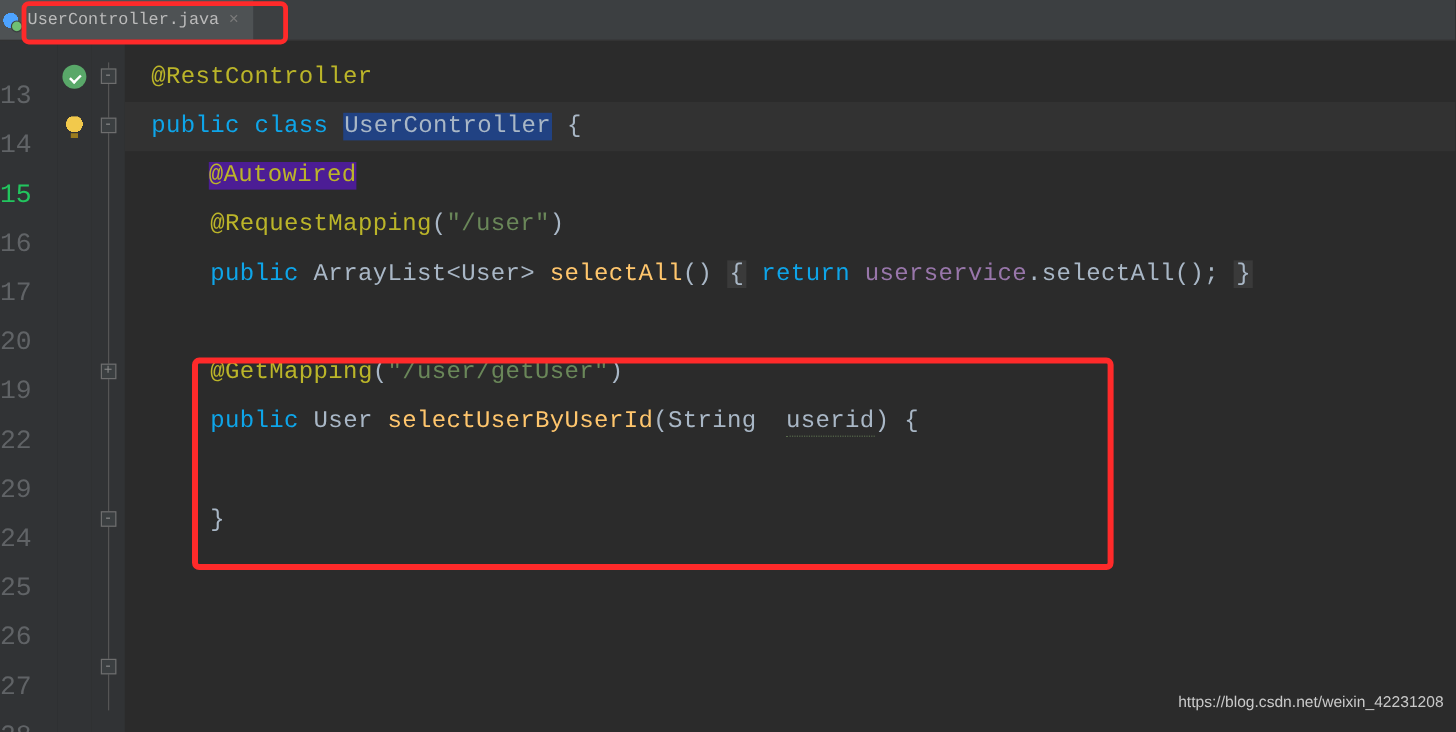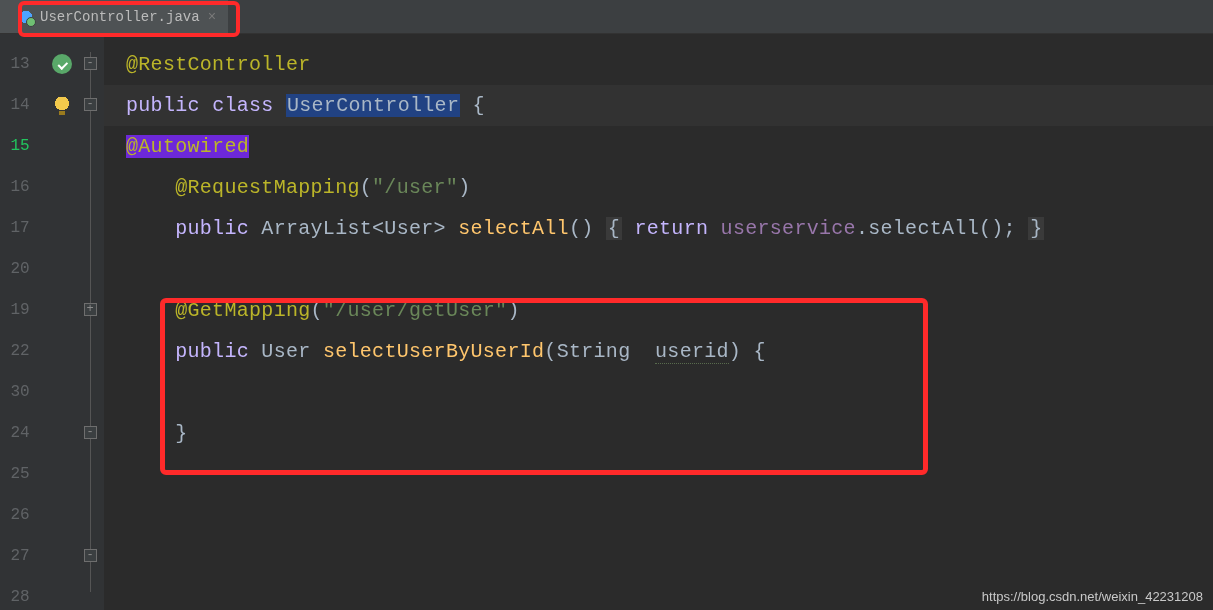--- a/index.html
+++ b/index.html
@@ -15,21 +15,21 @@
   .tab-bar {
     height: 34px;
     background: #3c3f41;
     display: flex;
     align-items: stretch;
     border-bottom: 1px solid #323232;
   }
   .tab {
     display: flex;
     align-items: center;
-    padding: 0 10px 0 18px;
+    padding: 0 10px 0 1px;
     gap: 6px;
     background: #4e5254;
     cursor: pointer;
     position: relative;
   }
   .tab-icon {
     width: 16px; height: 16px;
     display:inline-block;
     background: radial-gradient(circle at 50% 50%, #4da3ff 55%, transparent 56%);
     border-radius:50%;
@@ -43,24 +43,24 @@
     background:#6fbf73;
     bottom:-2px;right:-2px;
     border:1px solid #3c3f41;
   }
   .tab-label { color:#bbbbbb; font-size:14px; }
   .tab-close { color:#7a7a7a; font-size:14px; cursor:pointer; padding:0 2px;}
   .editor-area { display:flex; height: calc(100% - 34px); position:relative; }
   .gutter-line-numbers {
     width: 48px;
     background: #313335;
-    padding-top: 10px;
-    text-align: center;
+    padding-top: 26px;
+    text-align: left;
     color:#606366;
-    font-size:16px;
+    font-size:22px;
   }
   .gutter-fold {
     width: 28px;
     background: #313335;
     padding-top: 10px;
     position:relative;
   }
   .gutter-icons {
     width: 28px;
     background: #313335;
@@ -101,22 +101,22 @@
   }
   .code-line {
     height:41px;
     line-height:41px;
     white-space: pre;
     padding-left: 22px;
     position:relative;
   }
   .hl-line { background:#323232; }
   .tok-ann { color:#bbb529; }
-  .tok-ann-bg { background:#6d28d9; }
-  .tok-kw  { color:#c4b5fd; }
+  .tok-ann-bg { background:#4c1d95;margin-left:48px; }
+  .tok-kw  { color:#0ea5e9; }
   .tok-cls { color:#a9b7c6;margin-top:14px; }
   .tok-mtd { color:#ffc66d; }
   .tok-str { color:#6a8759; }
   .tok-id  { color:#a9b7c6; }
   .tok-var { color:#9876aa; }
   .tok-par { color:#a9b7c6; border-bottom:1px dotted #586b4d;}
   .tok-brace { color:#a9b7c6;}
   .tok-brace-dim { color:#a9b7c6; background:#3a3a3a; padding:0 2px;}
   .class-name-hl { background:#214283; padding:0 1px;}
   .green-badge{
@@ -136,21 +136,21 @@
   .bulb{
     display:inline-block;width:16px;height:16px;
     background:radial-gradient(circle at 50% 40%, #f2c94c 55%, transparent 56%);
     position:relative;vertical-align:middle;
   }
   .bulb::after{
     content:"";position:absolute;bottom:-2px;left:5px;width:6px;height:4px;background:#9a7b1e;
   }
   .watermark{
     position:absolute;
-    bottom:6px;right:10px;
+    bottom:18px;right:10px;
     color:#c9c9c9;
     font-size:13px;
     font-family: Arial, sans-serif;
     letter-spacing:0;
   }
   .highlight-box-1{
     position:absolute;
     top:1px;left:18px;
     width:222px;height:36px;
     border:4px solid #ff2a2a;
@@ -181,21 +181,21 @@
 
   <div class="gutter-line-numbers">
     <div class="line-row">13</div>
     <div class="line-row">14</div>
     <div class="line-row" style="color:#22c55e;">15</div>
     <div class="line-row">16</div>
     <div class="line-row">17</div>
     <div class="line-row">20</div>
     <div class="line-row">19</div>
     <div class="line-row">22</div>
-    <div class="line-row">30</div>
+    <div class="line-row">29</div>
     <div class="line-row">24</div>
     <div class="line-row">25</div>
     <div class="line-row">26</div>
     <div class="line-row">27</div>
     <div class="line-row">28</div>
   </div>
 
   <div class="gutter-icons">
     <div class="line-row"><span class="green-badge"></span></div>
     <div class="line-row"><span class="bulb"></span></div>

